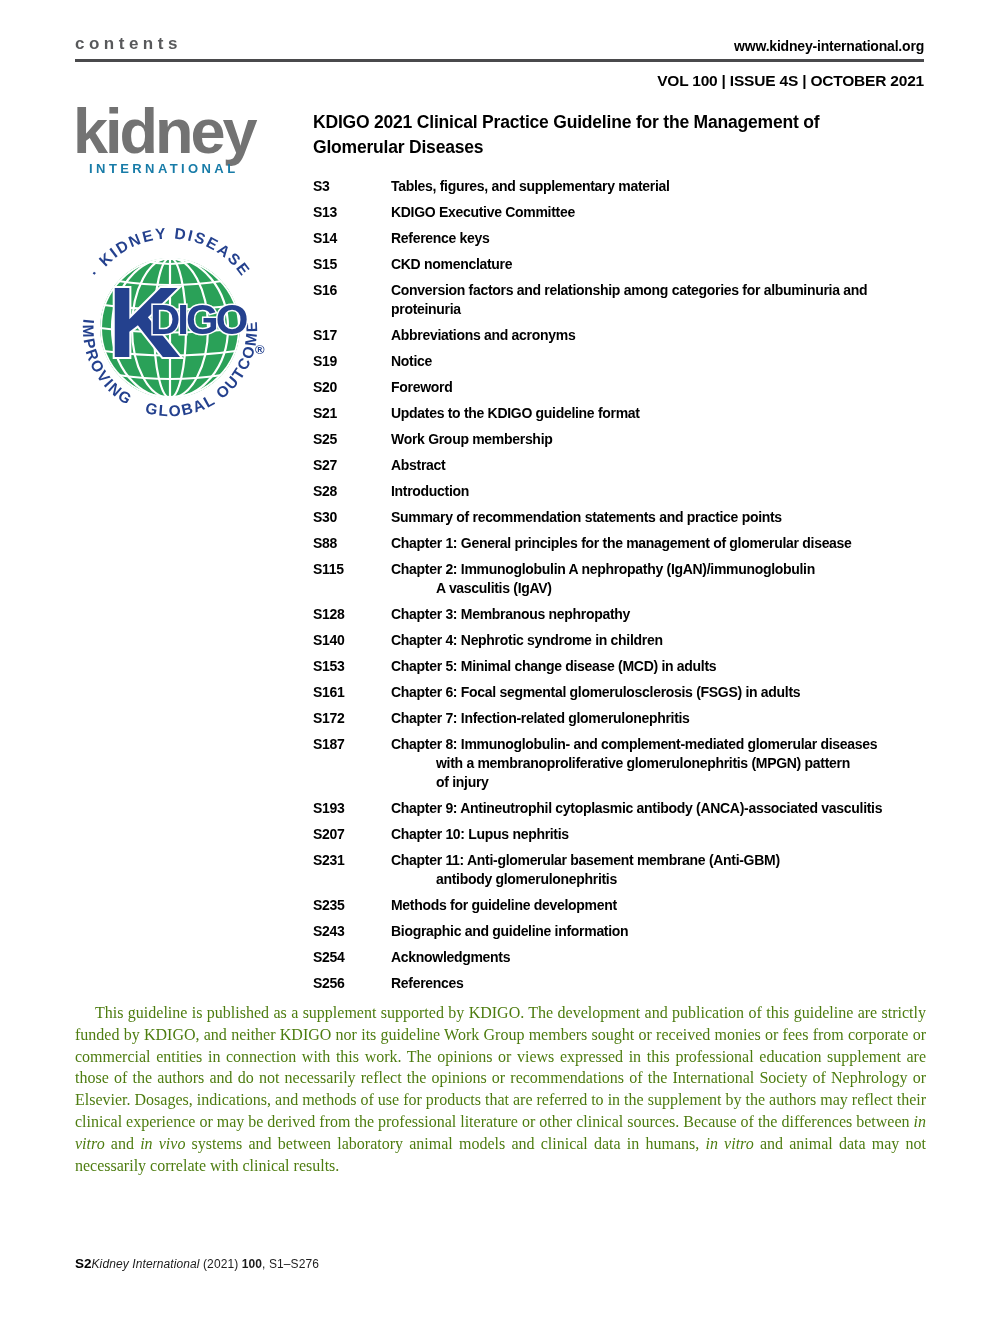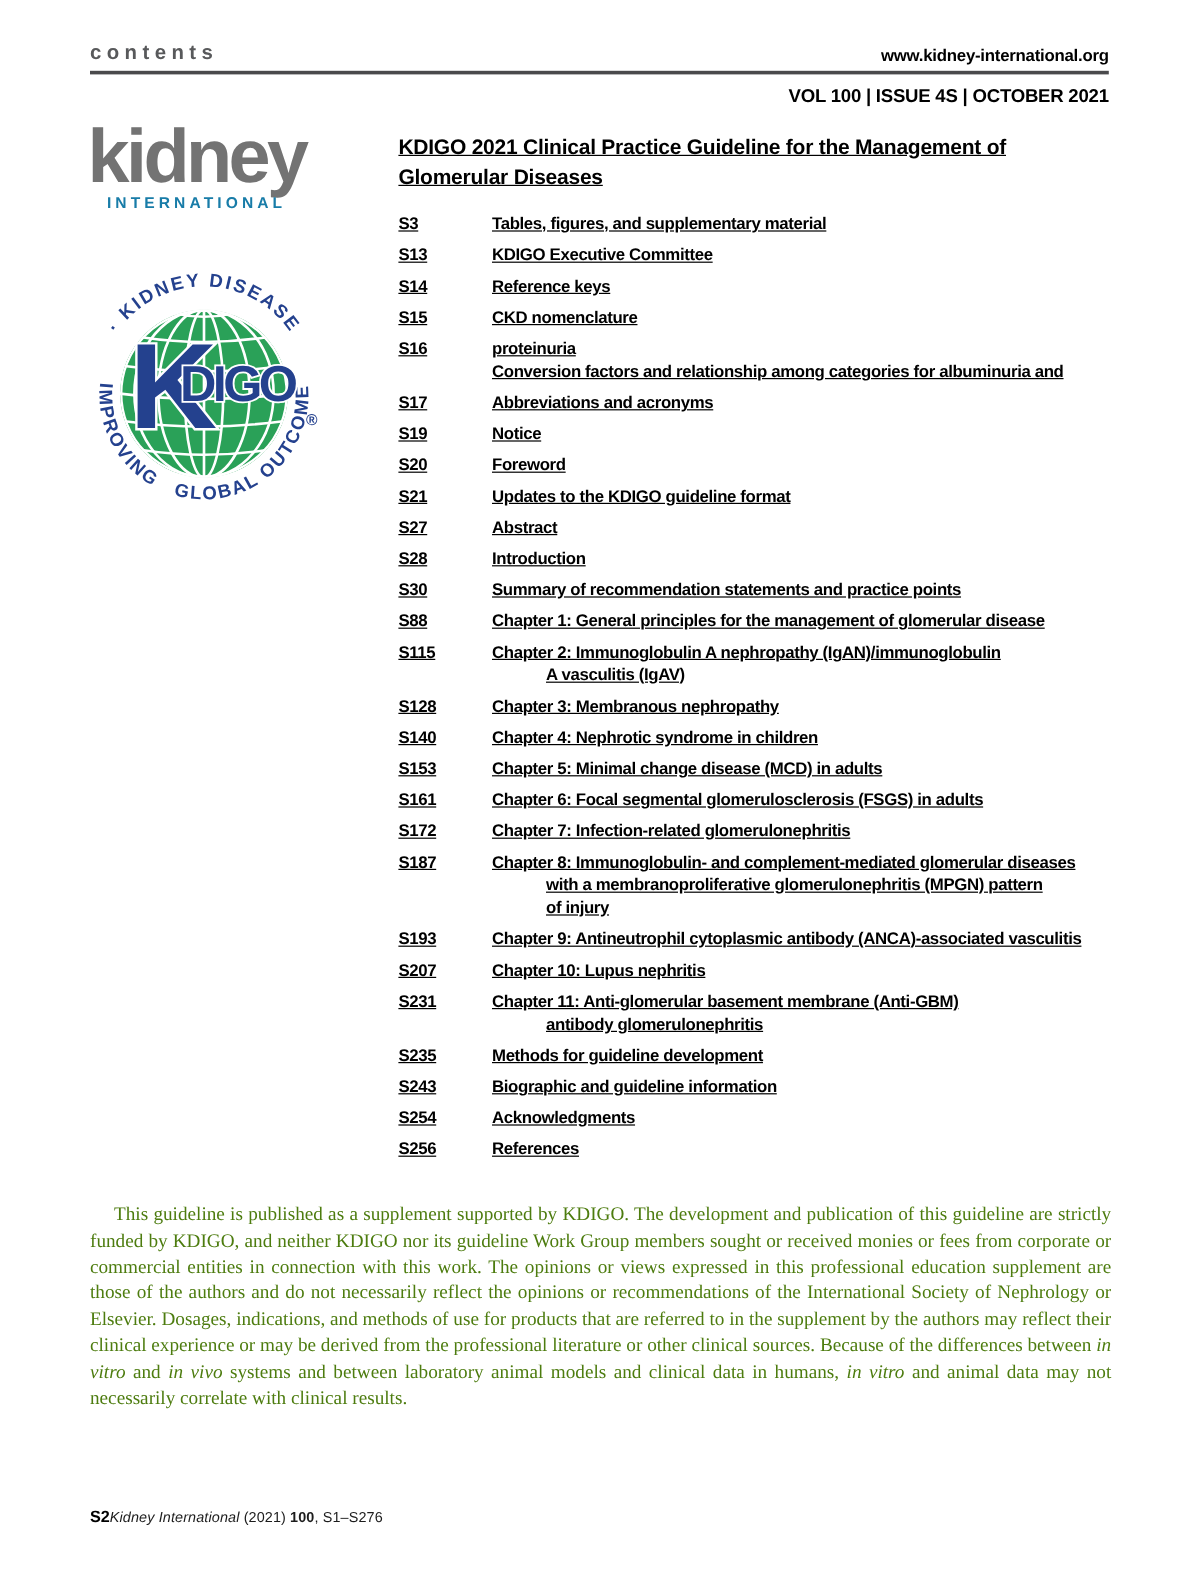--- a/index.html
+++ b/index.html
@@ -14,21 +14,21 @@
   .rule{position:absolute;left:75px;right:76px;top:59px;height:2.5px;background:#4a4a4c;}
   .issue-line{position:absolute;right:76px;top:72px;font-size:15.5px;font-weight:700;letter-spacing:-.2px;}
   
   .journal-logo{position:absolute;left:73px;top:102px;}
   .journal-word{font-size:63px;font-weight:700;color:#737373;letter-spacing:-3px;line-height:58px;}
   .journal-sub{font-size:13px;font-weight:700;color:#187ca8;letter-spacing:3.4px;margin-top:1px;text-align:center;}
   
   .seal-wrap{position:absolute;left:70px;top:224px;width:200px;height:202px;}
   .seal-arc-text{font-family:"Liberation Sans",sans-serif;font-weight:700;}
   
-  .main-col{position:absolute;left:332px;top:110px;width:645px;text-decoration:underline;}
+  .main-col{position:absolute;left:313px;top:110px;width:645px;}
   .doc-title{font-size:17.5px;font-weight:700;line-height:25px;letter-spacing:-.2px;}
   .toc{margin-top:17px;}
   .toc-row{display:flex;margin-bottom:7px;font-weight:700;font-size:14px;line-height:19px;letter-spacing:-.3px;}
   .toc-page{width:78px;flex-shrink:0;}
   .toc-lines{flex:1;}
   .toc-line{white-space:nowrap;}
   .toc-line.cont-indent{padding-left:45px;}
   
   .supplement{
     position:absolute;left:75px;top:986px;width:851px;
@@ -128,22 +128,22 @@
         </div>
         <div class="toc-row">
           <div class="toc-page">S15</div>
           <div class="toc-lines">
             <div class="toc-line">CKD nomenclature</div>
           </div>
         </div>
         <div class="toc-row">
           <div class="toc-page">S16</div>
           <div class="toc-lines">
+            <div class="toc-line">Conversion factors and relationship among categories for albuminuria and</div>
             <div class="toc-line">proteinuria</div>
-            <div class="toc-line">Conversion factors and relationship among categories for albuminuria and</div>
           </div>
         </div>
         <div class="toc-row">
           <div class="toc-page">S17</div>
           <div class="toc-lines">
             <div class="toc-line">Abbreviations and acronyms</div>
           </div>
         </div>
         <div class="toc-row">
           <div class="toc-page">S19</div>
@@ -154,20 +154,26 @@
         <div class="toc-row">
           <div class="toc-page">S20</div>
           <div class="toc-lines">
             <div class="toc-line">Foreword</div>
           </div>
         </div>
         <div class="toc-row">
           <div class="toc-page">S21</div>
           <div class="toc-lines">
             <div class="toc-line">Updates to the KDIGO guideline format</div>
+          </div>
+        </div>
+        <div class="toc-row">
+          <div class="toc-page">S25</div>
+          <div class="toc-lines">
+            <div class="toc-line">Work Group membership</div>
           </div>
         </div>
         <div class="toc-row">
           <div class="toc-page">S27</div>
           <div class="toc-lines">
             <div class="toc-line">Abstract</div>
           </div>
         </div>
         <div class="toc-row">
           <div class="toc-page">S28</div>

